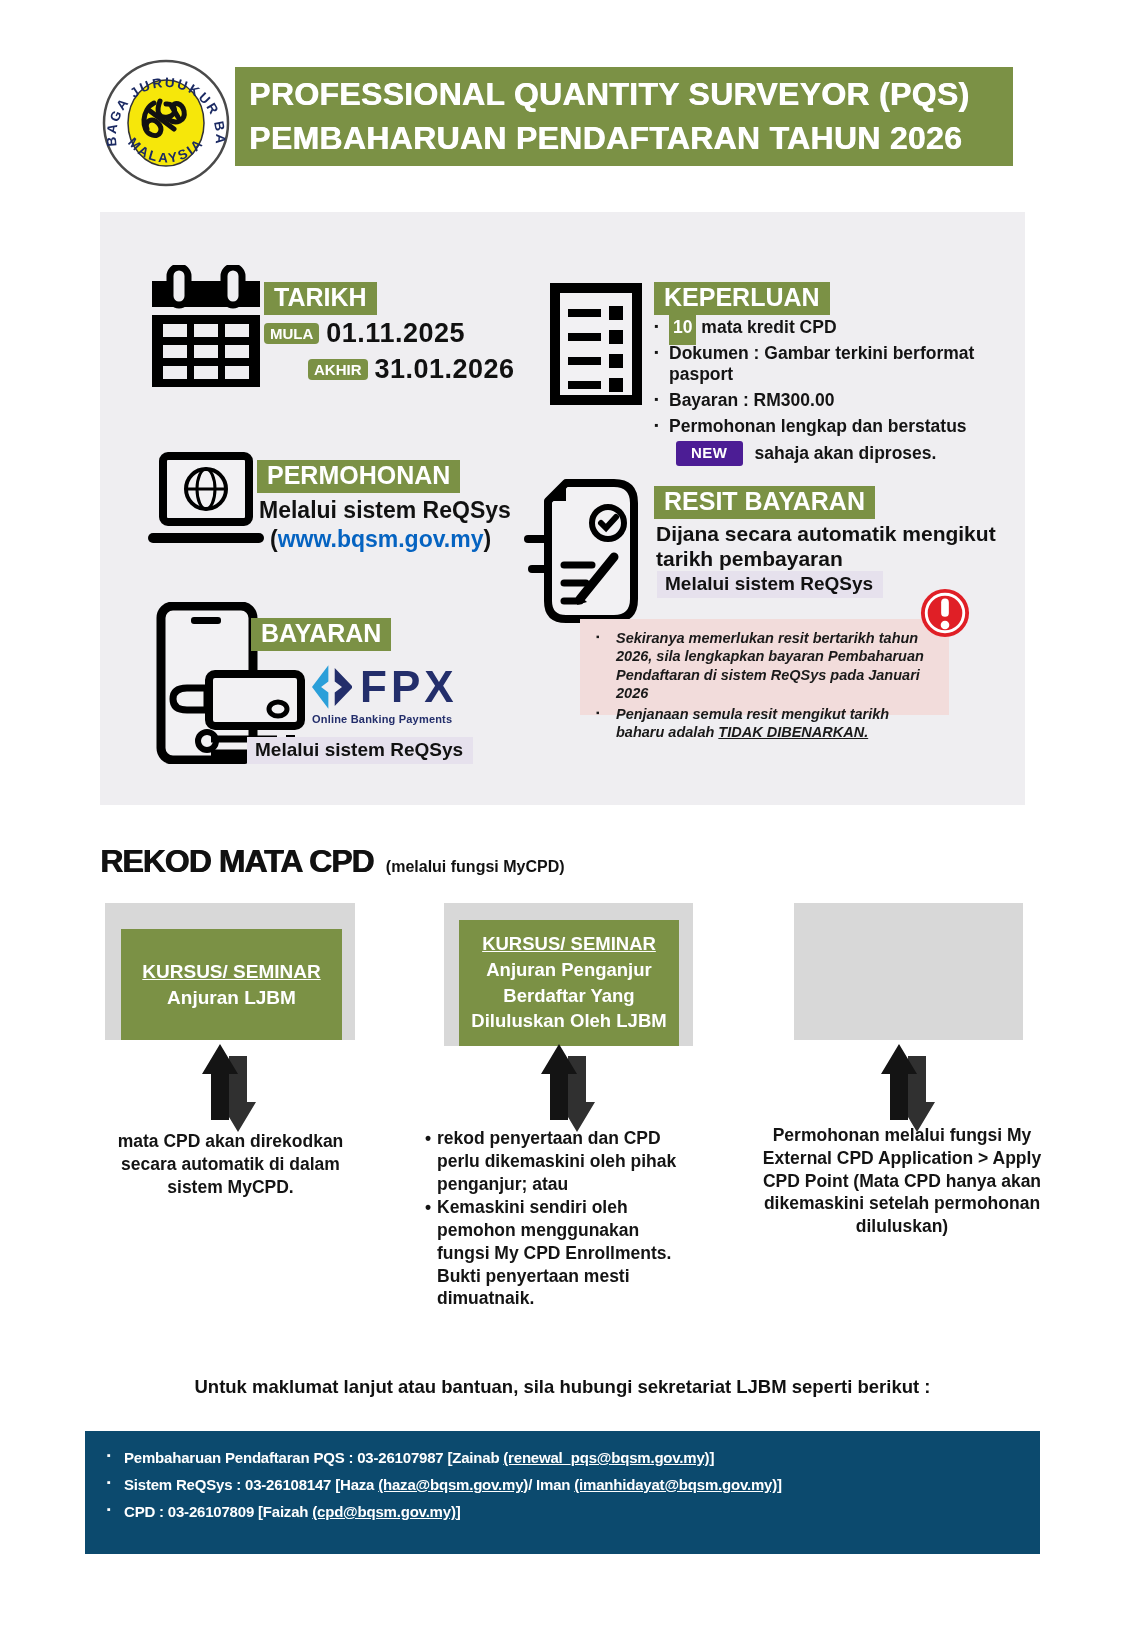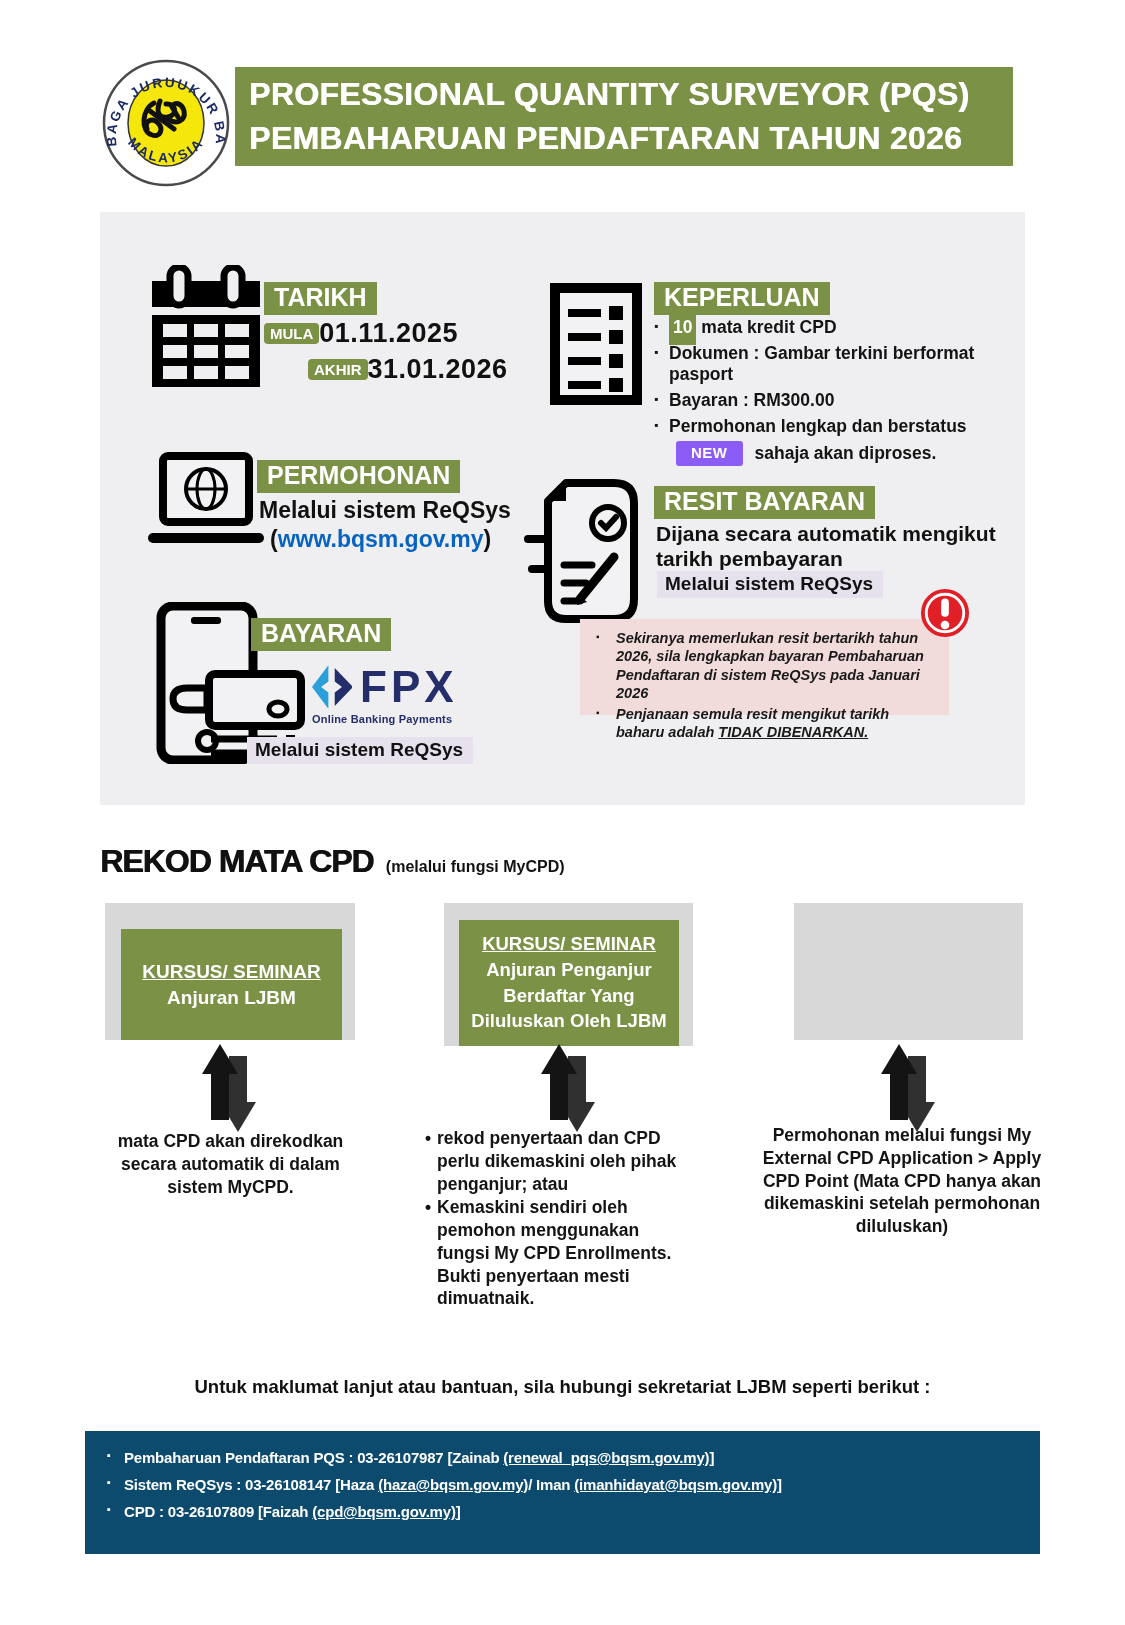--- a/index.html
+++ b/index.html
@@ -13,29 +13,29 @@
   .banner-line{font-size:32px;font-weight:bold;letter-spacing:.3px;line-height:1.35;white-space:nowrap;
                text-shadow:.6px 0 currentColor;}
   .logo-badge{left:102px;top:58px;width:128px;height:130px;}
 
   
   .main-panel{left:100px;top:212px;width:925px;height:593px;background:#efeef1;}
 
   .glabel{background:#7b9145;color:#fff;font-weight:bold;font-size:25px;padding:1px 10px 3px 10px;
           display:inline-block;line-height:1.15;}
   .mini-badge{background:#7b9145;color:#fff;font-weight:bold;font-size:15px;padding:2px 6px;border-radius:4px;}
-  .date-row{display:flex;align-items:center;}
+  .date-row{display:flex;align-items:center;gap:7px;}
   .date-text{font-size:27px;font-weight:bold;letter-spacing:.5px;}
 
   .kb-list{width:352px;font-size:17.5px;font-weight:bold;line-height:1.24;color:#141414;}
   .kb-item{position:relative;padding-left:15px;margin-bottom:4px;}
   .kb-item::before{content:'▪';position:absolute;left:0;top:2px;font-size:12px;}
   .hl-green{background:#7b9145;color:#fff;padding:8px 4px;}
   .kb-new-row{display:flex;align-items:center;gap:12px;margin-left:22px;margin-top:4px;}
-  .new-badge{background:#8b5cf6;color:#fff;font-size:15px;font-weight:bold;padding:3px 15px;border-radius:3px;letter-spacing:.5px;}
+  .new-badge{background:#4c1d95;color:#fff;font-size:15px;font-weight:bold;padding:3px 15px;border-radius:3px;letter-spacing:.5px;}
   .kb-new-text{font-size:17.5px;font-weight:bold;}
 
   .perm-line{font-size:23px;font-weight:bold;}
   .link-blue{color:#0563c1;cursor:pointer;}
 
   .resit-desc{width:352px;font-size:21px;font-weight:bold;line-height:1.2;}
   .via-chip{background:#e6e1ed;font-size:19px;font-weight:bold;padding:2px 10px 3px 8px;display:inline-block;}
 
   .pink-box{left:580px;top:619px;width:369px;height:96px;background:#f2dcdb;box-sizing:border-box;
             padding:10px 12px 6px 10px;}

